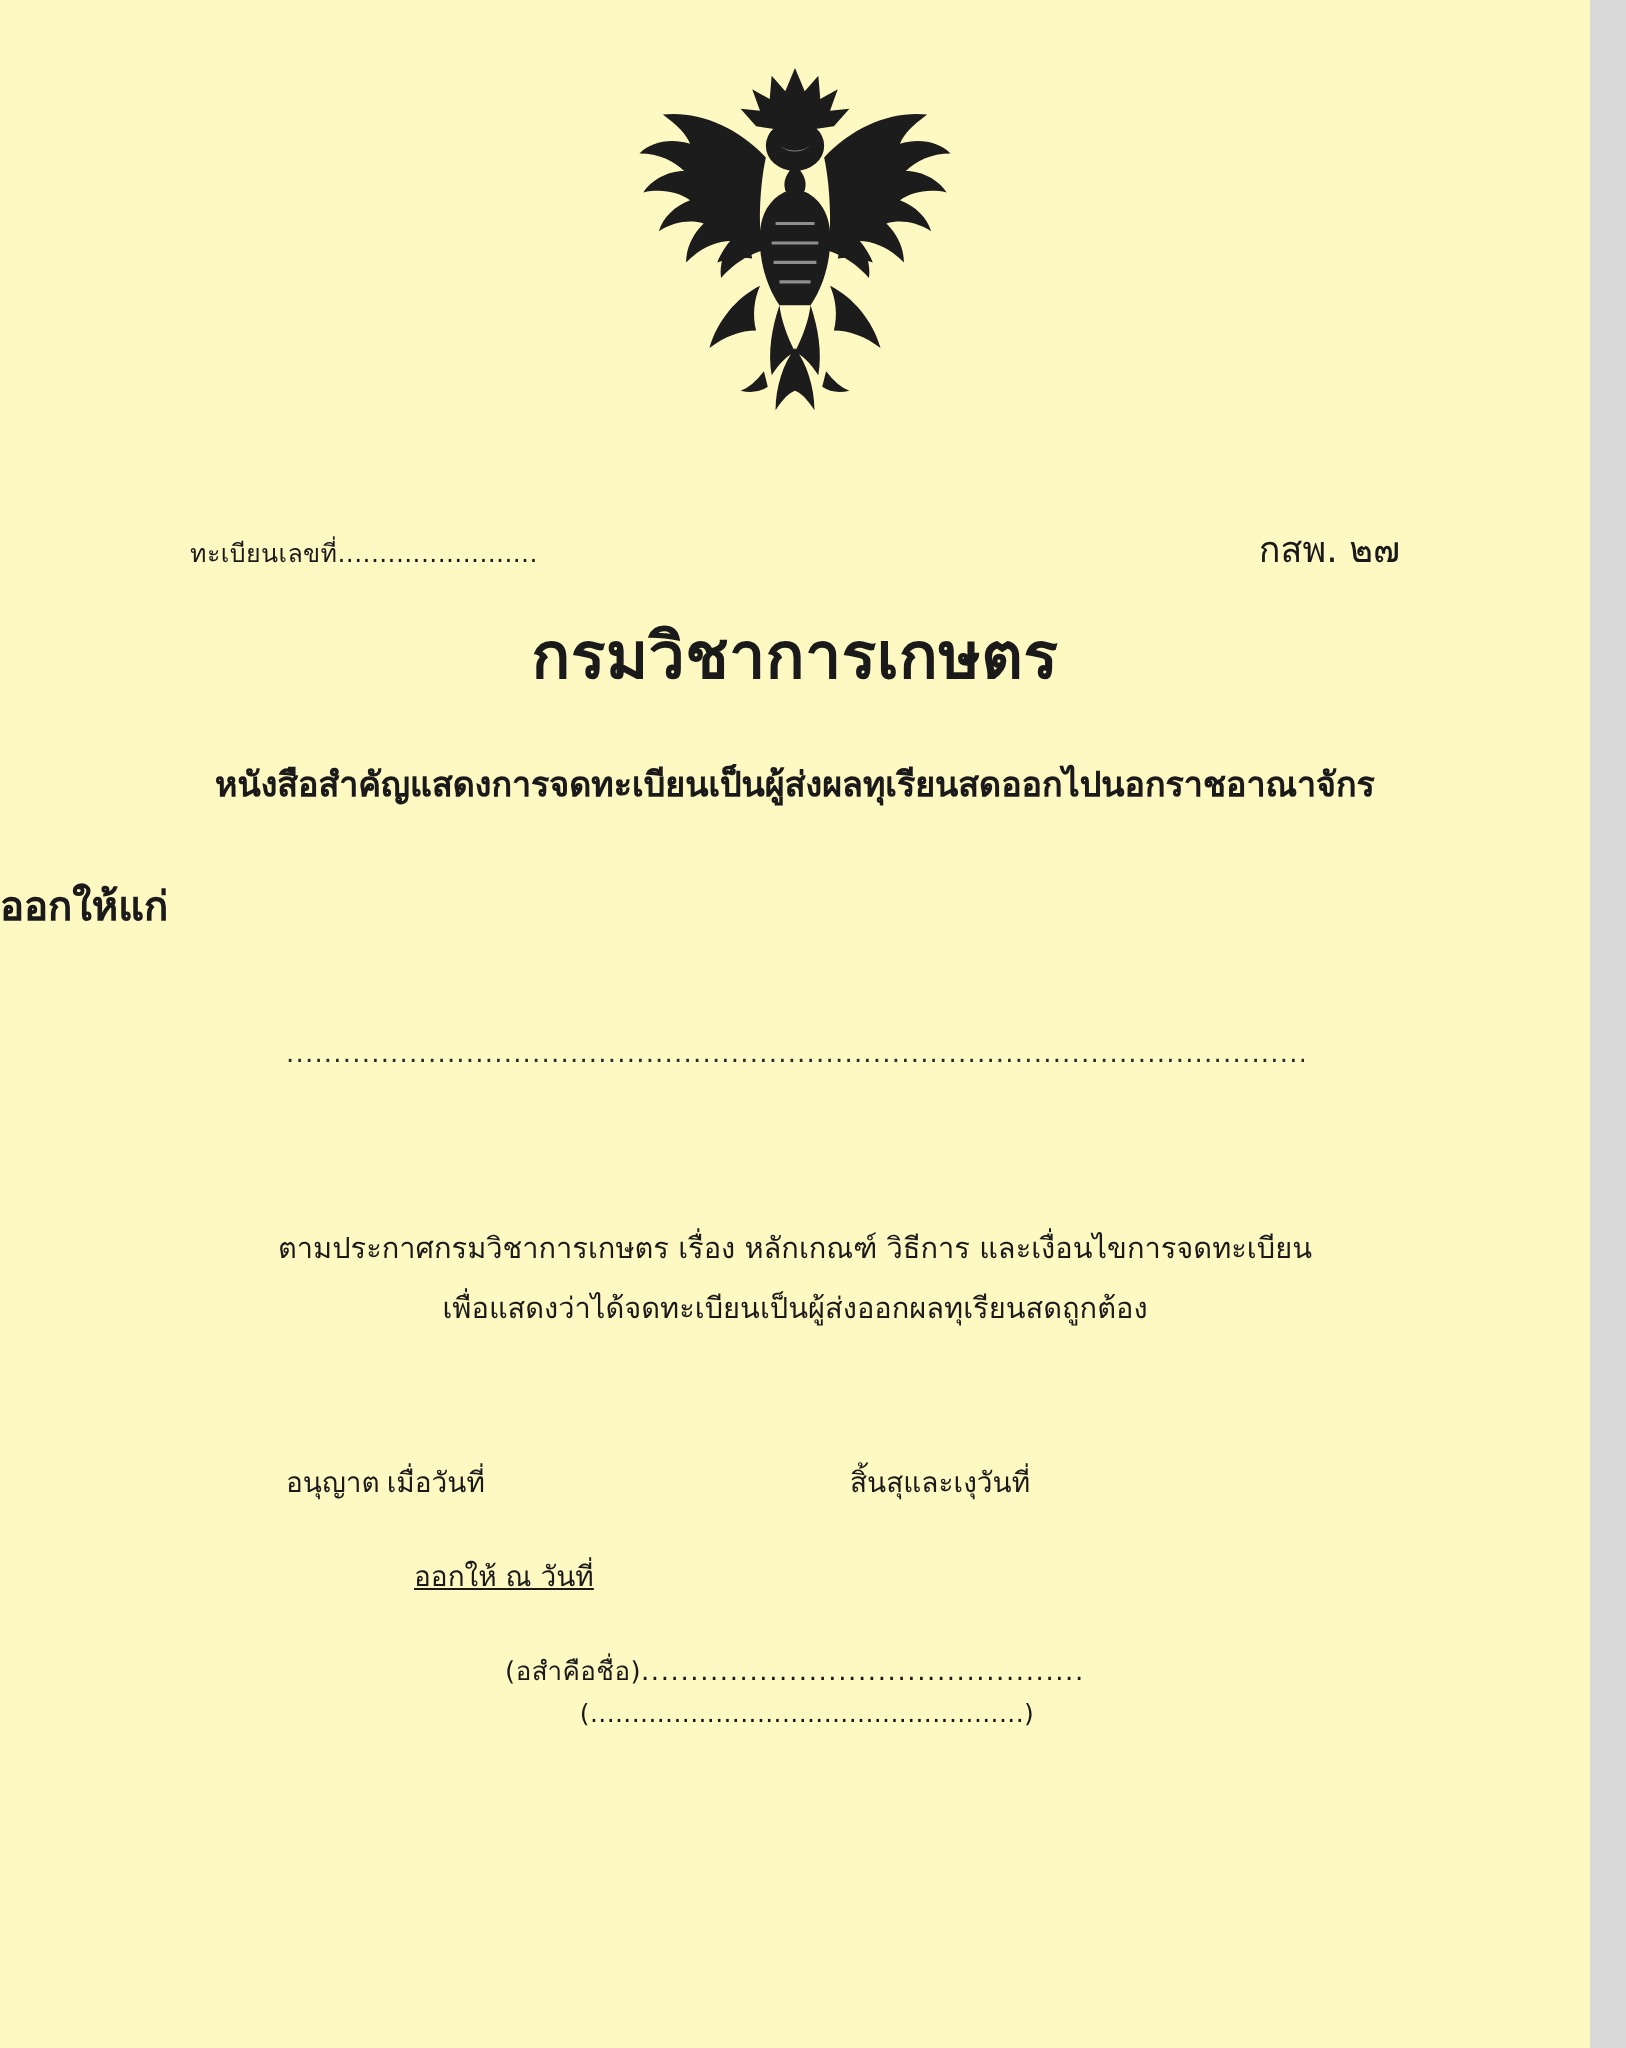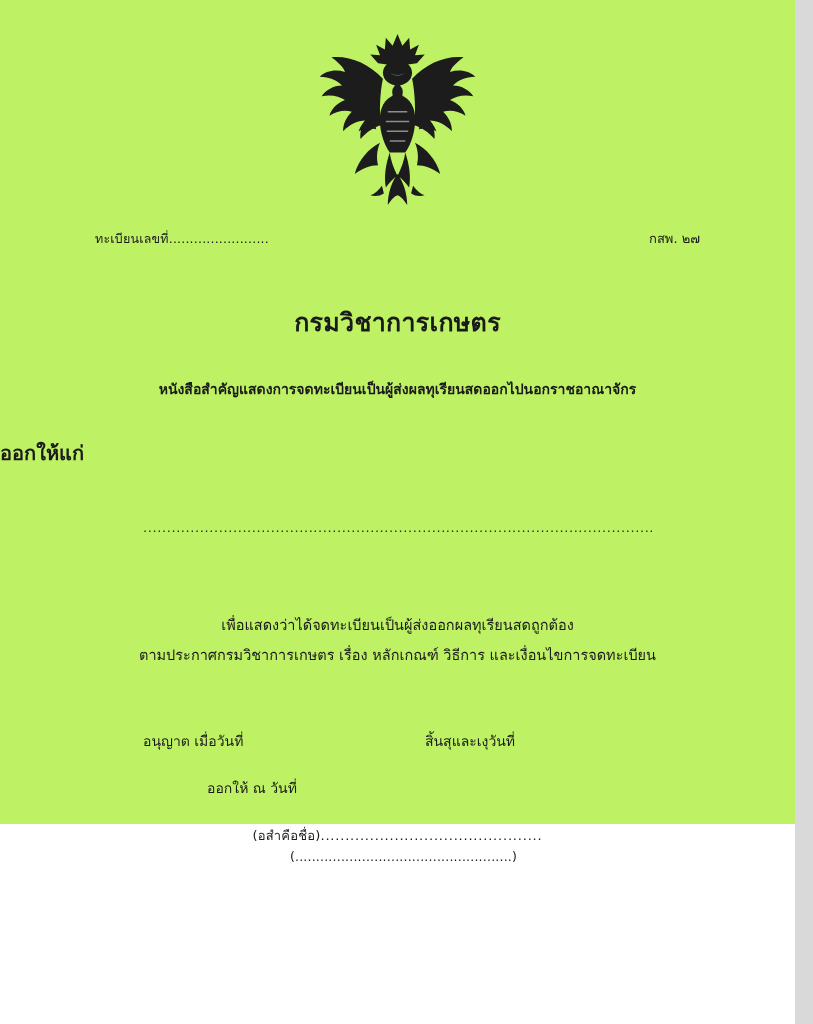--- a/index.html
+++ b/index.html
@@ -13,22 +13,22 @@
     font-family: "DejaVu Sans", "Liberation Sans", sans-serif;
     color: #1a1a1a;
     position: relative;
     overflow: hidden;
   }
   .page {
     position: absolute;
     left: 0;
     top: 0;
     width: 795px;
-    height: 824px;
-    background: #bef264;
+    height: 1024px;
+    background: #fef9c3;
   }
   .right-gutter {
     position: absolute;
     right: 0;
     top: 0;
     width: 18px;
     height: 1024px;
     background: #d9d9d9;
   }
   .content {
@@ -64,41 +64,42 @@
     justify-content: space-between;
     align-items: baseline;
     font-size: 12.5px;
   }
   .reg-no {
     white-space: nowrap;
     letter-spacing: 0.2px;
   }
   .form-code {
     white-space: nowrap;
-    font-size: 13px;
+    font-size: 18px;
+    margin-top: 32px;
   }
 
   
   .dept-title {
     position: absolute;
     left: 0;
     right: 0;
     top: 302px;
     text-align: center;
-    font-size: 25px;
+    font-size: 32px;
     font-weight: bold;
     letter-spacing: 0.3px;
   }
   .doc-title {
     position: absolute;
     left: 0;
     right: 0;
     top: 378px;
     text-align: center;
-    font-size: 14px;
+    font-size: 17px;
     font-weight: bold;
   }
   .issued-to {
     position: absolute;
     left: 0;
     right: 0;
     top: 437px;
     text-align: left;
     font-size: 20px;
     font-weight: bold;
@@ -131,39 +132,41 @@
   .body-para div { white-space: nowrap; }
 
   
   .date-row {
     position: absolute;
     left: 143px;
     right: 95px;
     top: 730px;
     font-size: 14px;
     height: 22px;
+    font-family: Liberation Serif, serif;
   }
   .date-row .granted {
     position: absolute;
     left: 0;
     top: 0;
     white-space: nowrap;
   }
   .date-row .expires {
     position: absolute;
     left: 282px;
     top: 0;
     white-space: nowrap;
   }
   .issue-row {
     position: absolute;
     left: 207px;
     top: 777px;
     font-size: 14px;
     white-space: nowrap;
+    text-decoration: underline;
   }
 
   
   .signature-line {
     position: absolute;
     left: 0;
     right: 0;
     top: 825px;
     text-align: center;
     font-size: 13px;
@@ -235,22 +238,22 @@
       <span class="form-code">กสพ. ๒๗</span>
     </div>
 
     <div class="dept-title">กรมวิชาการเกษตร</div>
     <div class="doc-title">หนังสือสำคัญแสดงการจดทะเบียนเป็นผู้ส่งผลทุเรียนสดออกไปนอกราชอาณาจักร</div>
     <div class="issued-to">ออกให้แก่</div>
 
     <div class="name-field">.................................................................................................................</div>
 
     <div class="body-para">
+      <div>ตามประกาศกรมวิชาการเกษตร เรื่อง หลักเกณฑ์ วิธีการ และเงื่อนไขการจดทะเบียน</div>
       <div>เพื่อแสดงว่าได้จดทะเบียนเป็นผู้ส่งออกผลทุเรียนสดถูกต้อง</div>
-      <div>ตามประกาศกรมวิชาการเกษตร เรื่อง หลักเกณฑ์ วิธีการ และเงื่อนไขการจดทะเบียน</div>
     </div>
 
     <div class="date-row">
       <span class="granted">อนุญาต เมื่อวันที่</span>
       <span class="expires">สิ้นสุและเงุวันที่</span>
     </div>
     <div class="issue-row">ออกให้ ณ วันที่</div>
 
     <div class="signature-line">
       <span>(อสำคือชื่อ)</span><span class="sig-dots">.............................................</span>

